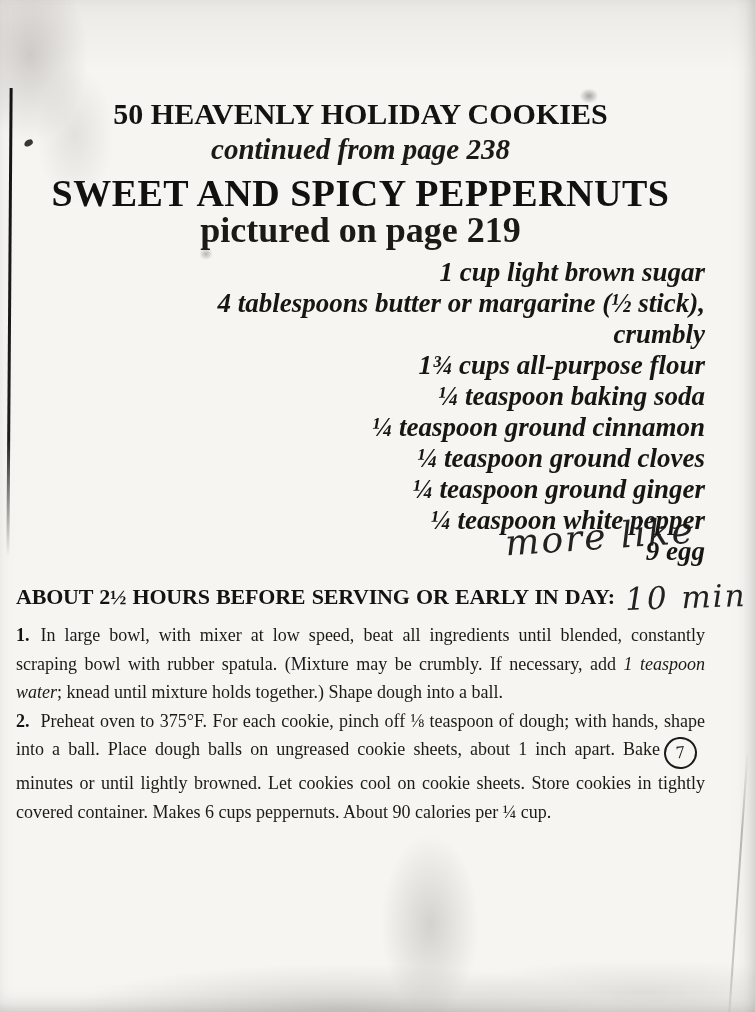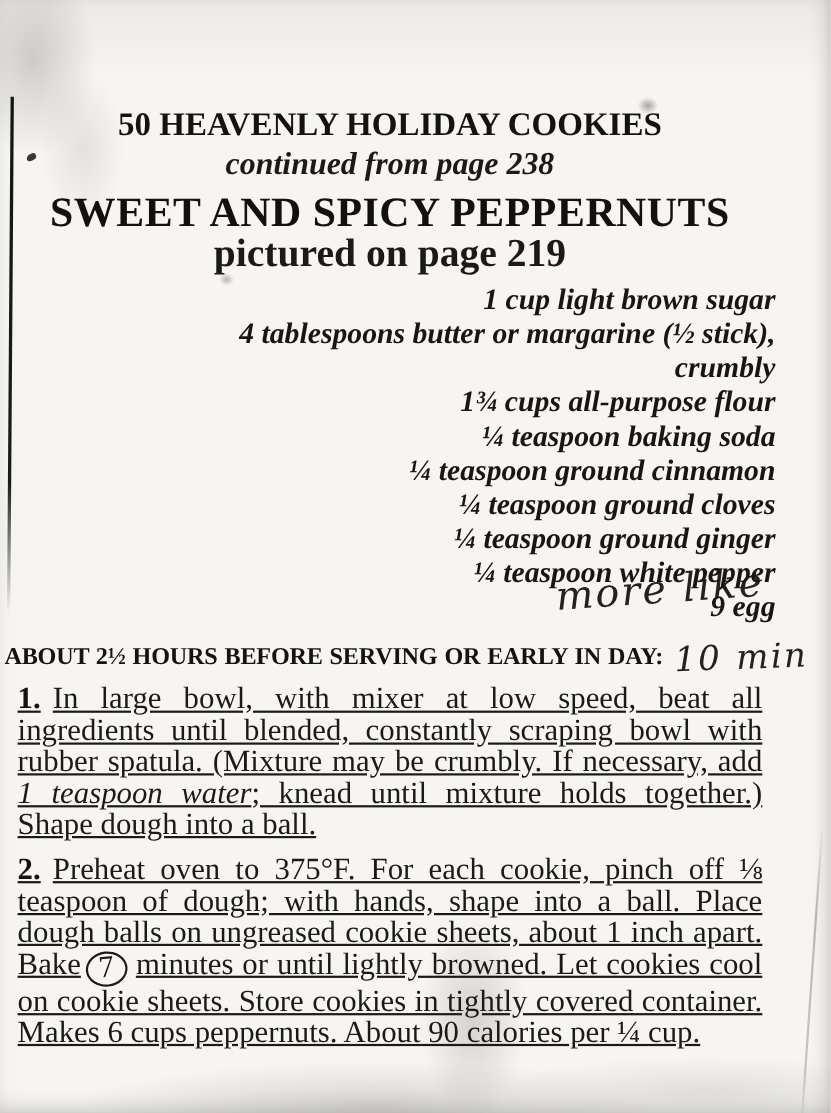--- a/index.html
+++ b/index.html
@@ -23,21 +23,21 @@
       radial-gradient(ellipse 240px 40px at 85% 98%, rgba(138,136,132,0.20), rgba(138,136,132,0) 80%),
       linear-gradient(to bottom, rgba(233,231,227,0.85) 0px, rgba(246,245,242,0) 70px);
     box-shadow:
       inset -10px 0 22px -14px rgba(120,118,114,0.55),
       inset 0 -12px 26px -16px rgba(120,118,114,0.6);
     font-family: "Liberation Serif", "DejaVu Serif", serif;
     color: #1b1a17;
   }
   .content {
     position: absolute;
-    left: 4px;
+    left: 16px;
     right: 50px;
     top: 0;
   }
   
   .header { text-align: center; margin-top: 97px; }
   .series-title {
     font-size: 30px;
     font-weight: bold;
     line-height: 33px;
     color: #141311;
@@ -104,25 +104,24 @@
     display: inline-block;
     font-size: 31px;
     font-weight: normal;
     letter-spacing: 2px;
     margin-left: 10px;
     transform: rotate(-2deg);
     vertical-align: -4px;
   }
   
   .step {
-    font-size: 28px;
+    font-size: 18px;
     line-height: 28.6px;
     text-align: justify;
-    margin: 12px;
-    text-decoration: underline;
+    margin: 0;
   }
   .step-1 { margin-top: 11px; }
   .step-num {
     font-weight: bold;
     color: #141311;
     margin-right: 11px;
   }
   .water-italic { font-style: italic; }
   .circled-number {
     display: inline-block;

